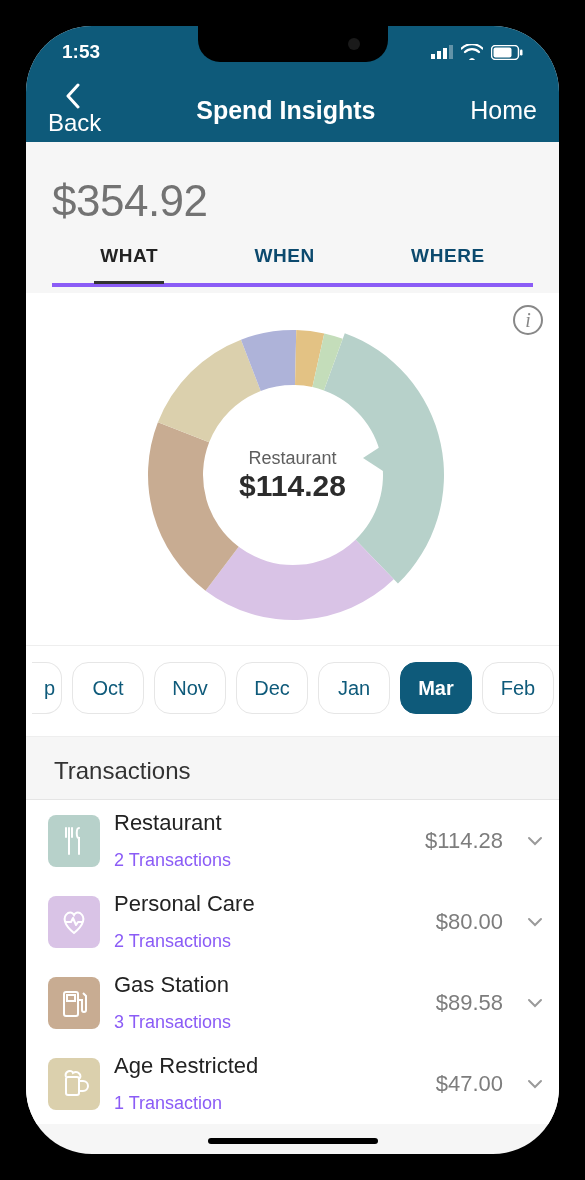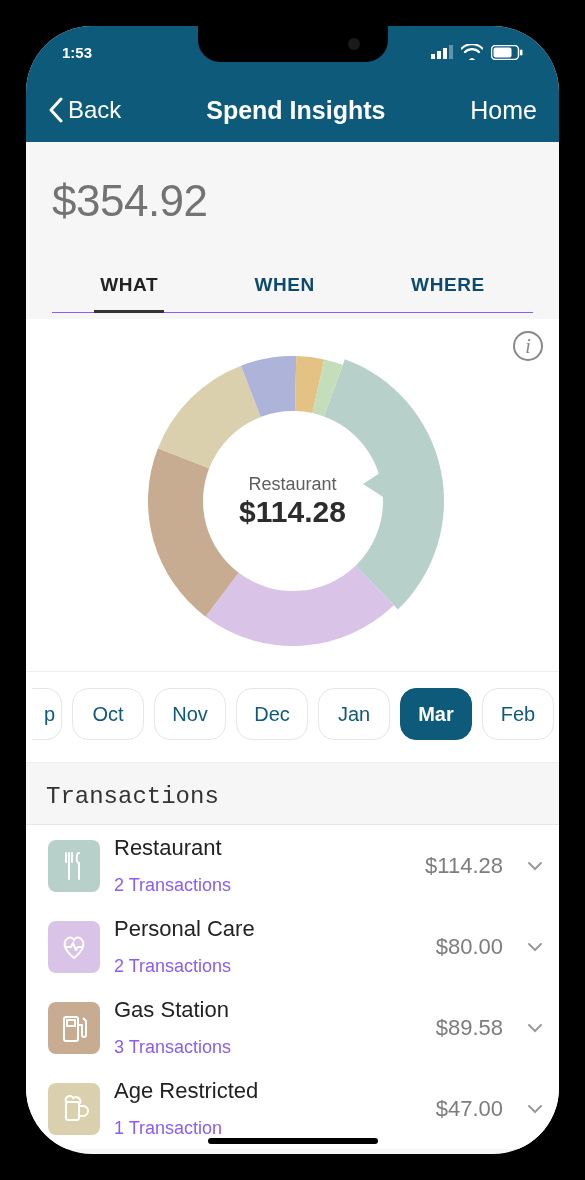--- a/index.html
+++ b/index.html
@@ -17,36 +17,36 @@
     width: 190px; height: 36px; background: #000;
     border-bottom-left-radius: 22px; border-bottom-right-radius: 22px; z-index: 50;
   }
   .notch::after {
     content:""; position:absolute; right:28px; top:12px; width:12px; height:12px;
     background:#1a1a1a; border-radius:50%;
   }
   .statusbar {
     position: relative; height: 52px; background: #0e5a7a; color: #fff;
     display: flex; justify-content: space-between; align-items: center;
-    padding: 0 36px; font-size: 15px; font-weight: 600;
+    padding: 0 36px; font-size: 19px; font-weight: 600;
   }
   .status-icons { display: flex; gap: 8px; align-items: center; }
   .navbar {
     background: #0e5a7a; color: #fff; height: 64px;
     display: flex; align-items: center; justify-content: space-between;
     padding: 0 22px;
   }
-  .nav-left { display: flex; align-items: center; font-size: 24px; font-weight: 400; }
+  .nav-left { display: flex; align-items: center; font-size: 24px; font-weight: 400; flex-direction: column; }
   .nav-title { font-size: 25px; font-weight: 700; }
   .nav-right { font-size: 25px; }
   .total-area { padding: 34px 26px 6px 26px; background: #f6f6f6; }
   .total { font-size: 44px; font-weight: 400; color: #737373; letter-spacing: -0.5px; }
   .tabs {
-    display: flex; justify-content: space-around; margin-top: 40px;
-    border-bottom: 1px solid #8b5cf6;
+    display: flex; justify-content: space-around; margin-top: 11px;
+    border-bottom: 4px solid #8b5cf6;
   }
   .tab {
     font-size: 19px; font-weight: 600; color: #0c4a6e; padding: 8px 6px 14px 6px; letter-spacing: 0.6px;
   }
   .tab.active { color: #222; border-bottom: 3px solid #333; margin-bottom: -1px; }
   .chart-area {
     background: #fff; position: relative; padding: 22px 0 10px 0;
     display: flex; justify-content: center; border-bottom: 1px solid #eee;
   }
   .info-btn {
@@ -69,22 +69,22 @@
     border-bottom: 1px solid #eee;
   }
   .month-chip {
     min-width: 72px; height: 52px; border: 1px solid #e6e6e6; border-radius: 16px;
     display: flex; align-items: center; justify-content: center;
     color: #0e5a7a; font-size: 20px; background: #fff; flex-shrink: 0;
   }
   .month-chip.partial { min-width: 30px; justify-content: flex-end; padding-right: 6px; border-left: none; border-top-left-radius:0; border-bottom-left-radius:0;}
   .month-chip.active { background: #0e5a7a; color: #fff; border-color: #0e5a7a; font-weight: 600; }
   .section-head {
-    font-size: 24px; color: #333; padding: 20px 20px 14px 20px;
-    background: #f6f6f6; border-bottom: 1px solid #e5e5e5; font-family: Liberation Mono, monospace;
+    font-size: 24px; color: #333; padding: 20px 20px 14px 28px;
+    background: #f6f6f6; border-bottom: 1px solid #e5e5e5;
   }
   .txn-list { background: #fff; }
   .txn-row {
     display: flex; align-items: center; padding: 10px 16px 10px 22px; gap: 14px;
   }
   .txn-icon {
     width: 52px; height: 52px; border-radius: 8px; flex-shrink: 0;
     display: flex; align-items: center; justify-content: center;
   }
   .txn-text { flex: 1; }

